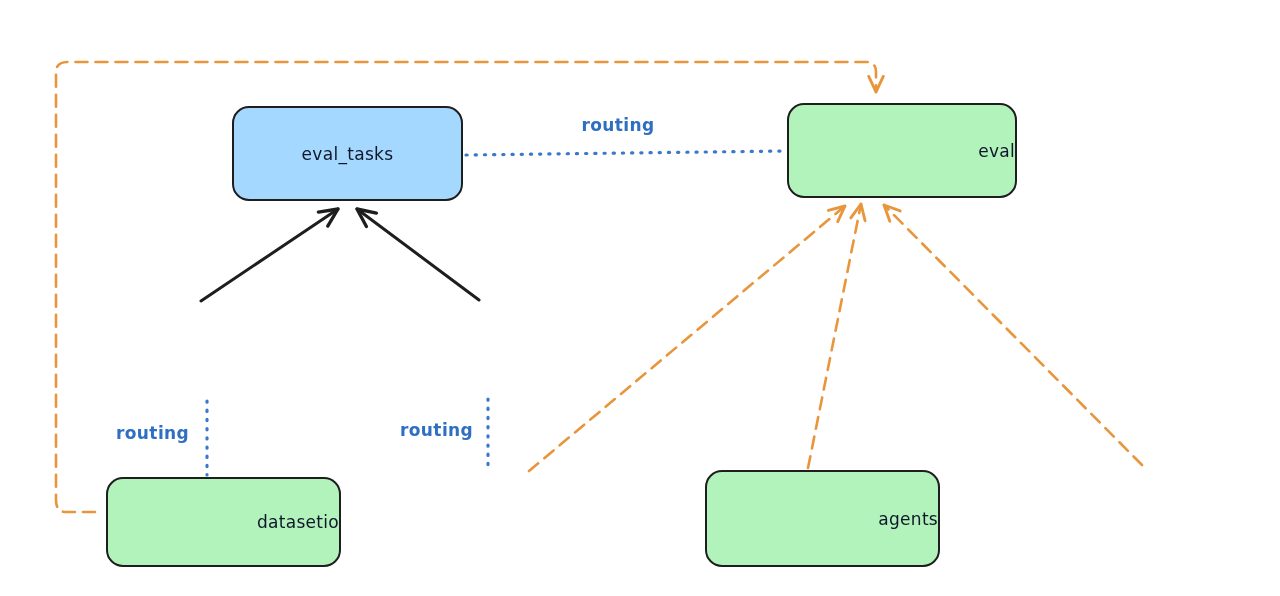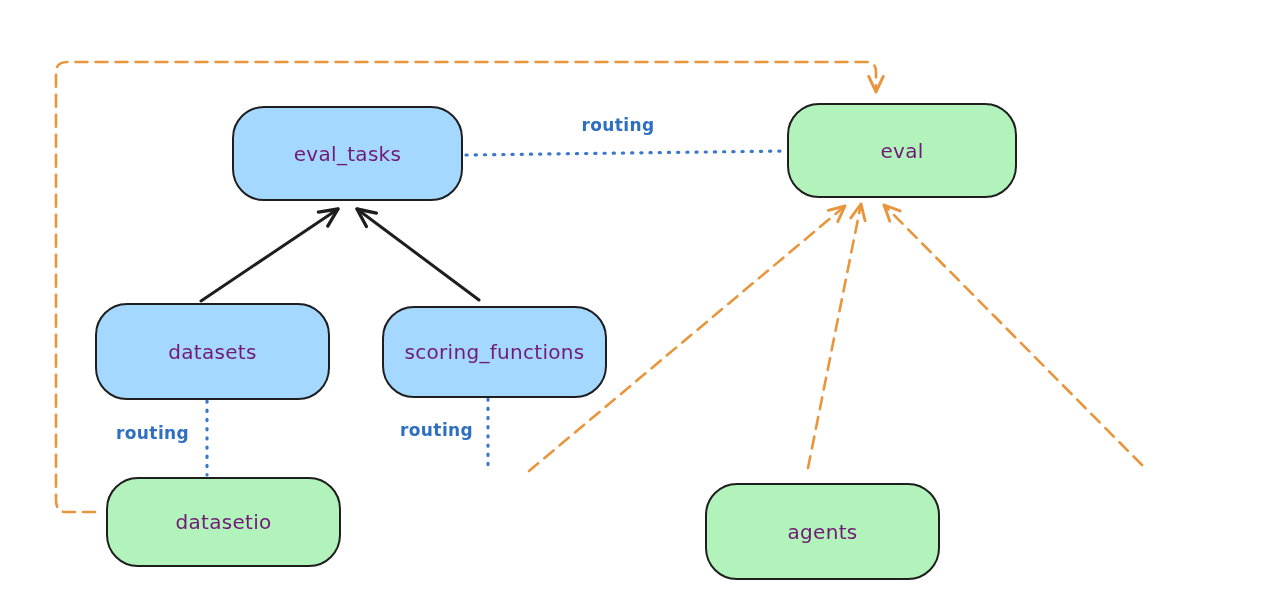--- a/index.html
+++ b/index.html
@@ -13,31 +13,31 @@
   }
   .connectors {
     position: absolute;
     left: 0; top: 0;
     width: 1280px; height: 596px;
   }
   .node {
     position: absolute;
     box-sizing: border-box;
     border: 2.6px solid #1e1e1e;
-    border-radius: 32px;
+    border-radius: 17px;
     display: flex;
     align-items: center;
     justify-content: center;
-    font-size: 20px;
-    color: #701a75;
+    font-size: 17px;
+    color: #0f172a;
     letter-spacing: 0.3px;
     white-space: nowrap;
   }
   .node-blue  { background: #a5d8ff; }
-  .node-green { background: #b2f2bb; }
+  .node-green { background: #b2f2bb; justify-content: flex-end; }
   .edge-label {
     position: absolute;
     color: #2e6fc2;
     font-size: 17px;
     font-weight: 600;
     letter-spacing: 0.4px;
     white-space: nowrap;
   }
   .edge-label.centered { text-align: center; }
 </style>
@@ -70,34 +70,28 @@
   </svg>
 
   <div class="node node-blue" style="left:232px; top:106px; width:231px; height:95px;">
     <span>eval_tasks</span>
   </div>
 
   <div class="node node-green" style="left:787px; top:103px; width:230px; height:95px;">
     <span>eval</span>
   </div>
 
-  <div class="node node-blue" style="left:95px; top:303px; width:235px; height:97px;">
-    <span>datasets</span>
-  </div>
 
-  <div class="node node-blue" style="left:382px; top:306px; width:225px; height:92px;">
-    <span>scoring_functions</span>
-  </div>
 
   <div class="node node-green" style="left:106px; top:477px; width:235px; height:90px;">
     <span>datasetio</span>
   </div>
 
 
-  <div class="node node-green" style="left:705px; top:470px; width:235px; height:97px;margin-top:13px;">
+  <div class="node node-green" style="left:705px; top:470px; width:235px; height:97px;">
     <span>agents</span>
   </div>
 
 
   <div class="edge-label centered" style="left:568px; top:115px; width:100px;">routing</div>
 
   <div class="edge-label" style="left:116px; top:423px;">routing</div>
 
   <div class="edge-label" style="left:400px; top:420px;">routing</div>
 

